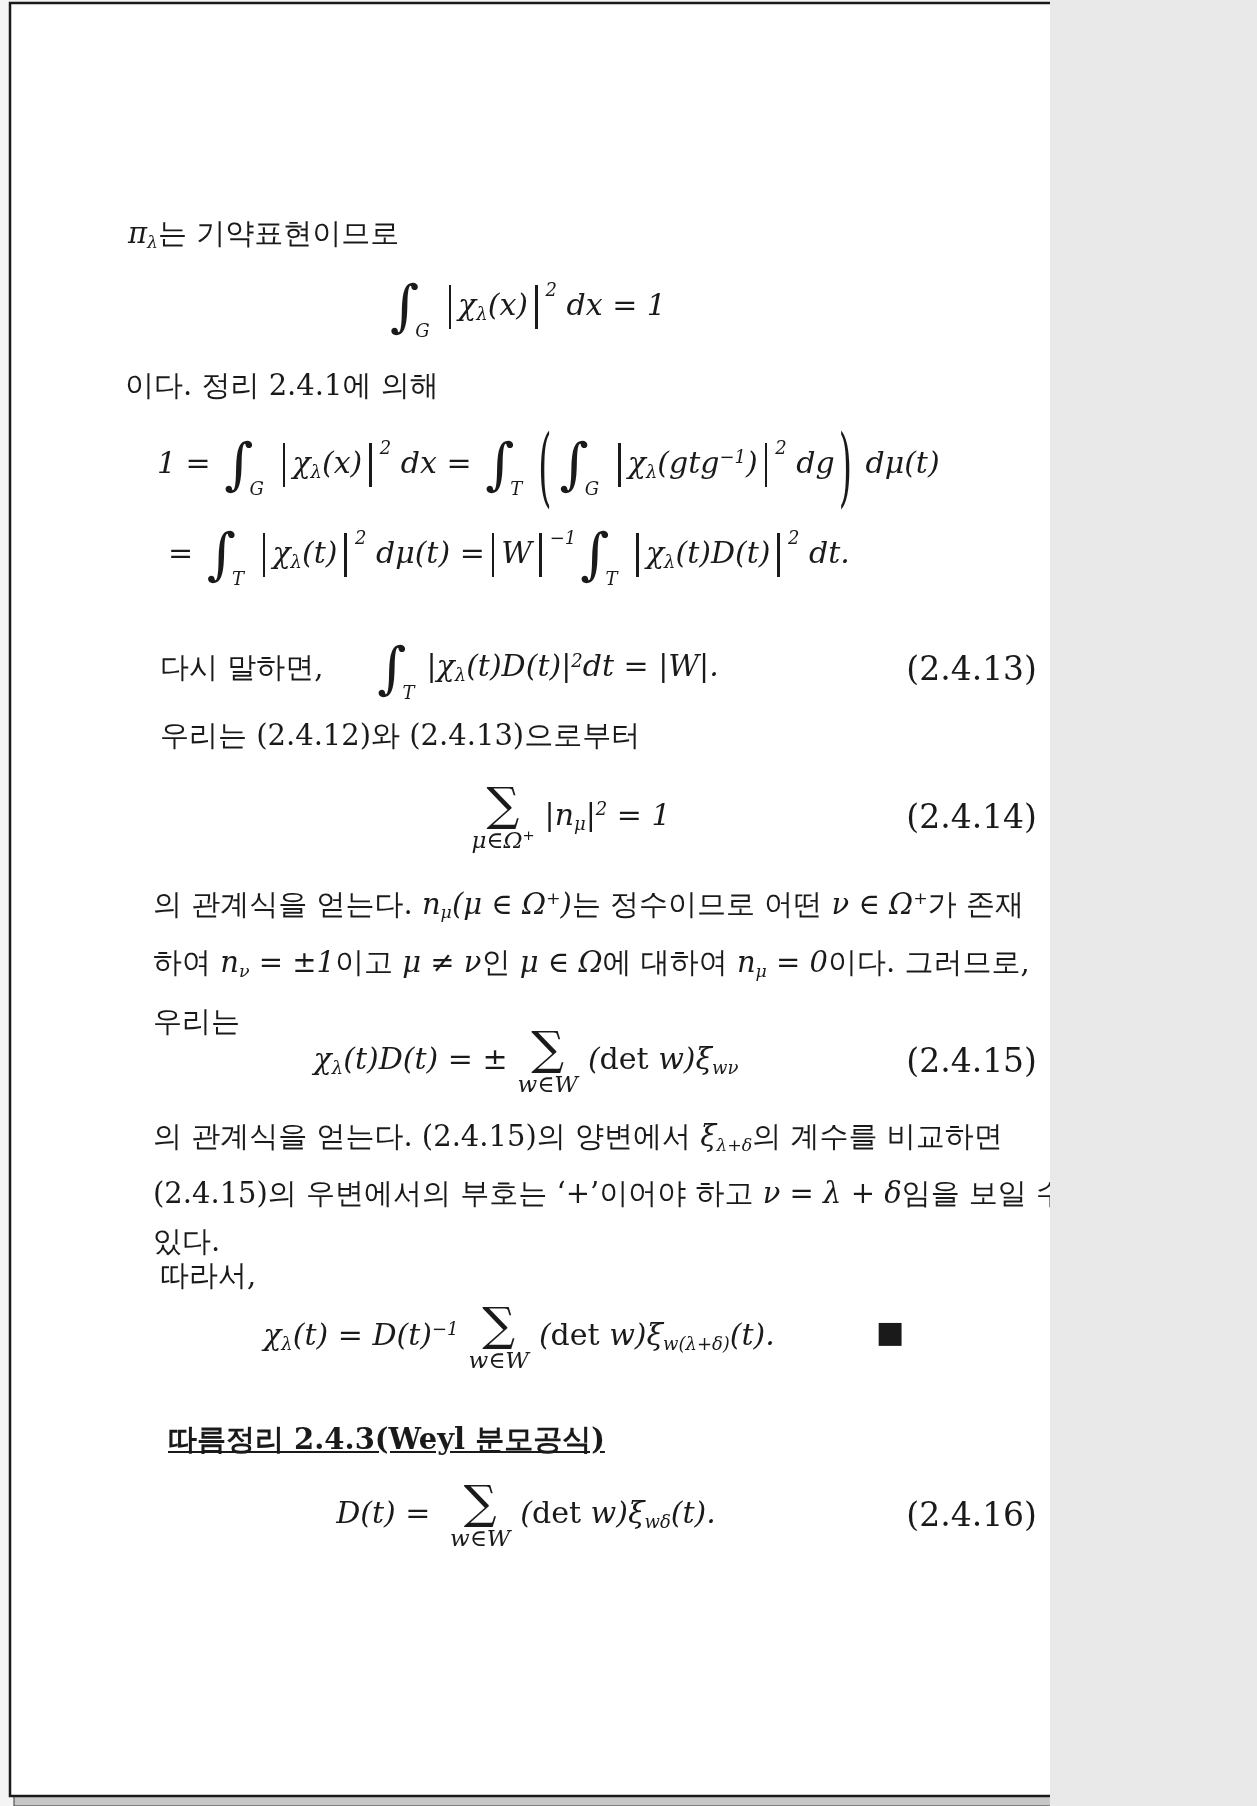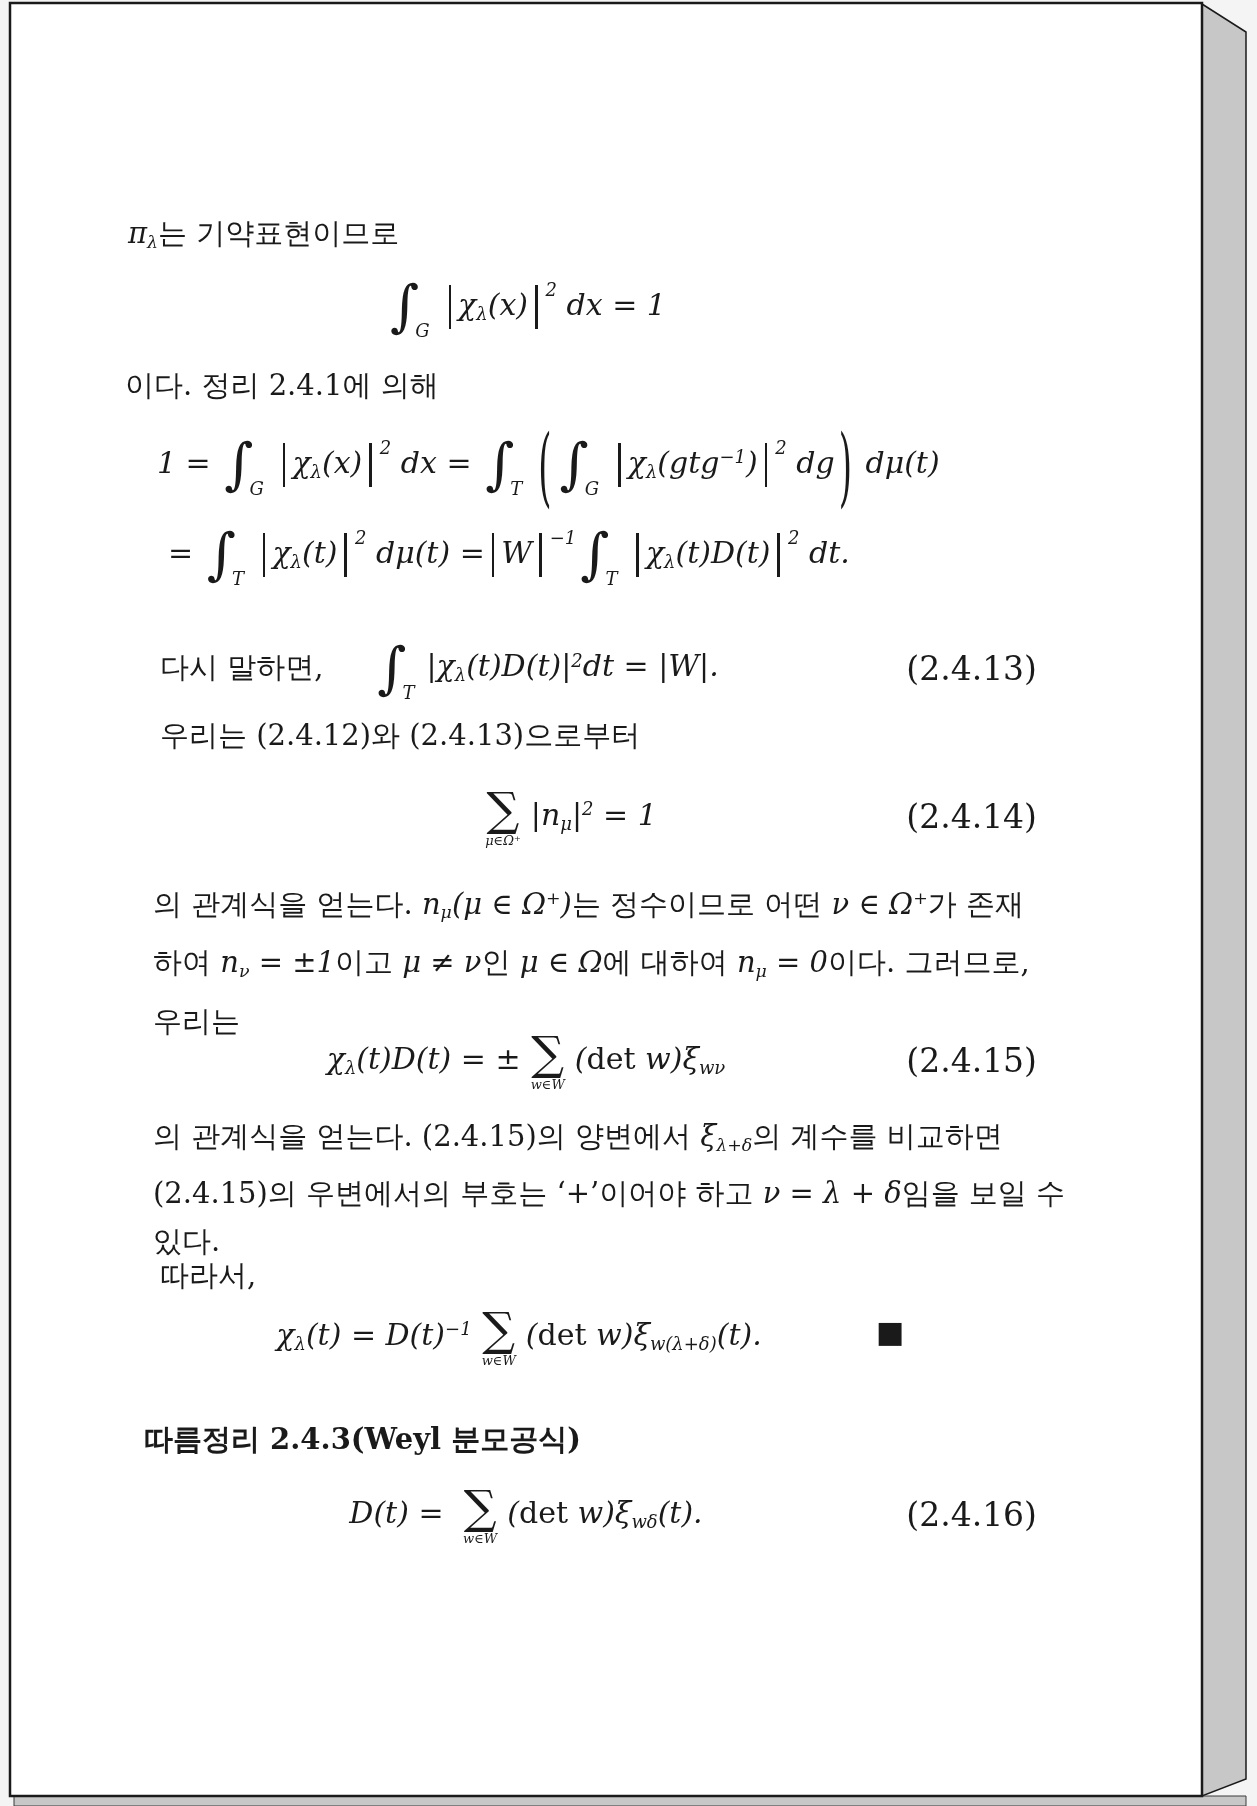--- a/index.html
+++ b/index.html
@@ -1,16 +1,16 @@
 <!DOCTYPE html>
 <html><head>
 <meta charset="utf-8">
 <style>
   html,body{margin:0;padding:0;background:#e9e9e9;}
-  #stage{position:relative;width:1257px;height:1806px;overflow:hidden;
+  #stage{position:relative;width:1050px;height:1806px;overflow:hidden;
          font-family:"DejaVu Serif","Liberation Serif",serif;color:#1a1a1a;}
   #backdrop{position:absolute;left:0;top:0;z-index:0;}
   #content{position:absolute;left:0;top:0;width:1257px;height:1806px;z-index:1;}
 
   
   .para{position:absolute;font-size:29px;white-space:nowrap;line-height:46px;}
   .para .line{white-space:nowrap;margin-left:28px;}
   .multiline .line{display:block;}
   .bold{font-weight:700;}
 
@@ -23,21 +23,21 @@
   .mbar{display:inline-block;width:2.5px;height:44px;background:#1a1a1a;
         vertical-align:middle;margin:0 7px;}
   .mbar + .msup{vertical-align:1.05em;margin-left:1px;}
   .mint{display:inline-block;vertical-align:middle;margin:0 2px 0 4px;font-style:normal;}
   .mint .g{font-size:56px;line-height:0.8;display:inline-block;vertical-align:middle;}
   .mint .s{font-size:18px;font-style:italic;display:inline-block;vertical-align:middle;
            position:relative;top:24px;left:-4px;margin-right:6px;}
   .msum{display:inline-flex;flex-direction:column;align-items:center;
         vertical-align:middle;margin:0 10px;font-style:normal;}
   .msum .g{font-size:46px;line-height:1;}
-  .msum .s{font-size:13px;font-style:italic;line-height:1;margin-top:2px;}
+  .msum .s{font-size:23px;font-style:italic;line-height:1;margin-top:2px;}
   .mbigp{display:inline-block;transform:scaleY(2.55);font-size:34px;line-height:1;
          vertical-align:middle;margin:0 4px;font-style:normal;}
 
   
   .disp{position:absolute;display:flex;align-items:center;font-size:30px;}
   .disp.centered{left:125px;width:912px;justify-content:center;}
   .disp .eq{white-space:nowrap;}
   .eqnum{position:absolute;right:0;top:50%;transform:translateY(-50%);
          font-size:33px;font-style:normal;}
   .qed{position:absolute;right:133px;top:50%;transform:translateY(-62%);
@@ -118,21 +118,21 @@
     <div class="para" style="left:160px;top:1252px;"><span class="kr">따라서,</span></div>
 
     <div class="disp centered" style="top:1294px;height:84px;">
       <span class="eq" style="transform:translateX(-62px);"><span class="mi">χ</span><span class="msub">λ</span><span class="mi">(t) = D(t)</span><span class="msup">−1</span><span class="msum">
             <span class="g">∑</span>
             <span class="s">w∈W</span>
           </span><span class="mi">(</span><span class="mr">det</span><span class="mi"> w)ξ</span><span class="msub">w(λ+δ)</span><span class="mi">(t).</span></span>
       <span class="qed">■</span>
     </div>
 
-    <div class="para bold" style="left:144px;top:1416px;"><span class="kr">따름정리 2.4.3(Weyl 분모공식)</span></div>
+    <div class="para bold" style="left:168px;top:1416px;text-decoration:underline;"><span class="kr">따름정리 2.4.3(Weyl 분모공식)</span></div>
 
     <div class="disp centered" style="top:1472px;height:84px;">
       <span class="eq" style="transform:translateX(-55px);"><span class="mi">D(t) = </span><span class="msum">
             <span class="g">∑</span>
             <span class="s">w∈W</span>
           </span><span class="mi">(</span><span class="mr">det</span><span class="mi"> w)ξ</span><span class="msub">wδ</span><span class="mi">(t).</span></span>
       <span class="eqnum">(2.4.16)</span>
     </div>
 
 

